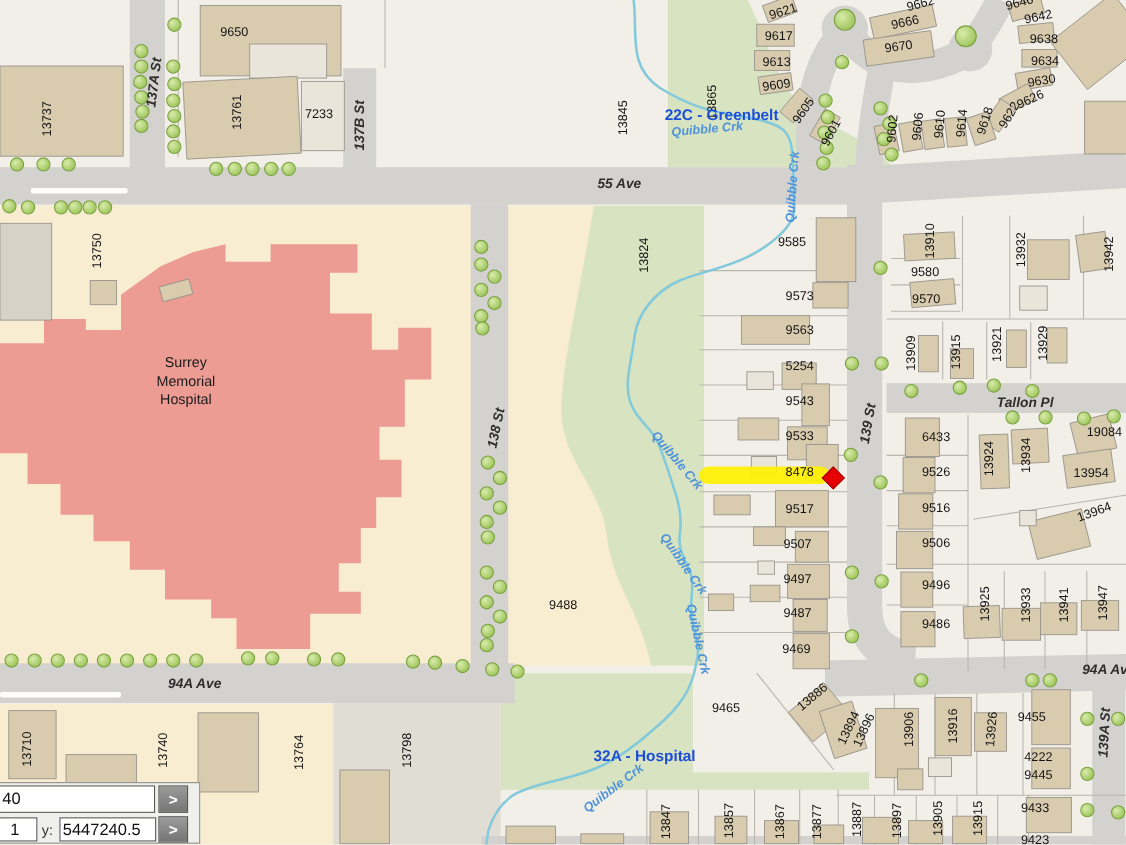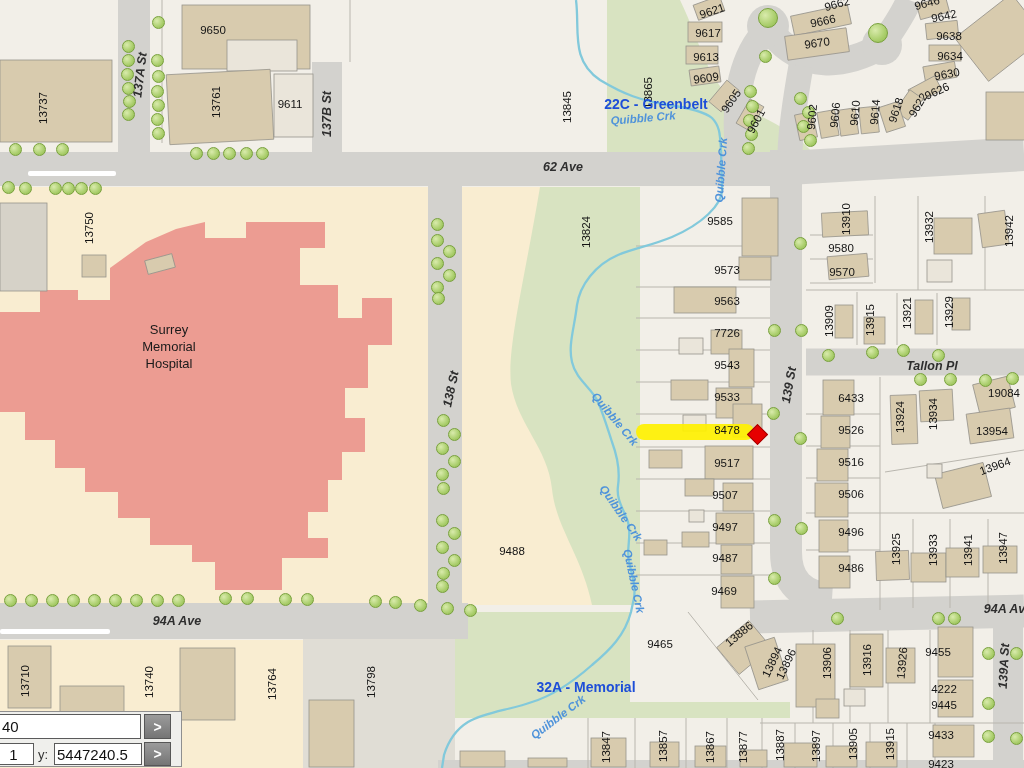--- a/index.html
+++ b/index.html
@@ -336,21 +336,21 @@
       <div class="tree" style="width: 13px; height: 13px; left: 1009.5px; top: 731.5px;"></div>
     </div>
 
   <div id="labels">
     <div class="lbl-hospital" id="hospital-label" style="left: 169px; top: 347px;">Surrey
 Memorial
 Hospital</div>
   <div class="mlabel lbl-addr" style="left: 43px; top: 108px; transform: translate(-50%, -50%) rotate(-90deg);">13737</div>
       <div class="mlabel lbl-addr" style="left: 213px; top: 30px; transform: translate(-50%, -50%) rotate(0deg);">9650</div>
       <div class="mlabel lbl-addr" style="left: 216px; top: 102px; transform: translate(-50%, -50%) rotate(-90deg);">13761</div>
-      <div class="mlabel lbl-addr" style="left: 290px; top: 104px; transform: translate(-50%, -50%) rotate(0deg);">9611</div>
+      <div class="mlabel lbl-addr" style="left: 290px; top: 104px; transform: translate(-50%, -50%) rotate(0deg);">7233</div>
       <div class="mlabel lbl-addr" style="left: 89px; top: 228px; transform: translate(-50%, -50%) rotate(-90deg);">13750</div>
       <div class="mlabel lbl-addr" style="left: 567px; top: 107px; transform: translate(-50%, -50%) rotate(-90deg);">13845</div>
       <div class="mlabel lbl-addr" style="left: 648px; top: 93px; transform: translate(-50%, -50%) rotate(-90deg);">13865</div>
       <div class="mlabel lbl-addr" style="left: 712px; top: 11px; transform: translate(-50%, -50%) rotate(-18deg);">9621</div>
       <div class="mlabel lbl-addr" style="left: 708px; top: 33px; transform: translate(-50%, -50%) rotate(0deg);">9617</div>
       <div class="mlabel lbl-addr" style="left: 706px; top: 57px; transform: translate(-50%, -50%) rotate(0deg);">9613</div>
       <div class="mlabel lbl-addr" style="left: 706px; top: 78px; transform: translate(-50%, -50%) rotate(-8deg);">9609</div>
       <div class="mlabel lbl-addr" style="left: 731px; top: 101px; transform: translate(-50%, -50%) rotate(-55deg);">9605</div>
       <div class="mlabel lbl-addr" style="left: 756px; top: 121px; transform: translate(-50%, -50%) rotate(-62deg);">9601</div>
       <div class="mlabel lbl-addr" style="left: 837px; top: 4px; transform: translate(-50%, -50%) rotate(-15deg);">9662</div>
@@ -364,21 +364,21 @@
       <div class="mlabel lbl-addr" style="left: 937px; top: 91px; transform: translate(-50%, -50%) rotate(-25deg);">9626</div>
       <div class="mlabel lbl-addr" style="left: 918px; top: 105px; transform: translate(-50%, -50%) rotate(-60deg);">9622</div>
       <div class="mlabel lbl-addr" style="left: 812px; top: 117px; transform: translate(-50%, -50%) rotate(-85deg);">9602</div>
       <div class="mlabel lbl-addr" style="left: 835px; top: 115px; transform: translate(-50%, -50%) rotate(-85deg);">9606</div>
       <div class="mlabel lbl-addr" style="left: 855px; top: 113px; transform: translate(-50%, -50%) rotate(-85deg);">9610</div>
       <div class="mlabel lbl-addr" style="left: 875px; top: 112px; transform: translate(-50%, -50%) rotate(-85deg);">9614</div>
       <div class="mlabel lbl-addr" style="left: 896px; top: 110px; transform: translate(-50%, -50%) rotate(-72deg);">9618</div>
       <div class="mlabel lbl-addr" style="left: 720px; top: 221px; transform: translate(-50%, -50%) rotate(0deg);">9585</div>
       <div class="mlabel lbl-addr" style="left: 727px; top: 270px; transform: translate(-50%, -50%) rotate(0deg);">9573</div>
       <div class="mlabel lbl-addr" style="left: 727px; top: 301px; transform: translate(-50%, -50%) rotate(0deg);">9563</div>
-      <div class="mlabel lbl-addr" style="left: 727px; top: 333px; transform: translate(-50%, -50%) rotate(0deg);">7726</div>
+      <div class="mlabel lbl-addr" style="left: 727px; top: 333px; transform: translate(-50%, -50%) rotate(0deg);">5254</div>
       <div class="mlabel lbl-addr" style="left: 727px; top: 365px; transform: translate(-50%, -50%) rotate(0deg);">9543</div>
       <div class="mlabel lbl-addr" style="left: 727px; top: 397px; transform: translate(-50%, -50%) rotate(0deg);">9533</div>
       <div class="mlabel lbl-addr" style="left: 727px; top: 430px; transform: translate(-50%, -50%) rotate(0deg);">8478</div>
       <div class="mlabel lbl-addr" style="left: 727px; top: 463px; transform: translate(-50%, -50%) rotate(0deg);">9517</div>
       <div class="mlabel lbl-addr" style="left: 725px; top: 495px; transform: translate(-50%, -50%) rotate(0deg);">9507</div>
       <div class="mlabel lbl-addr" style="left: 725px; top: 527px; transform: translate(-50%, -50%) rotate(0deg);">9497</div>
       <div class="mlabel lbl-addr" style="left: 725px; top: 558px; transform: translate(-50%, -50%) rotate(0deg);">9487</div>
       <div class="mlabel lbl-addr" style="left: 724px; top: 591px; transform: translate(-50%, -50%) rotate(0deg);">9469</div>
       <div class="mlabel lbl-addr" style="left: 586px; top: 232px; transform: translate(-50%, -50%) rotate(-90deg);">13824</div>
       <div class="mlabel lbl-addr" style="left: 512px; top: 551px; transform: translate(-50%, -50%) rotate(0deg);">9488</div>
@@ -423,37 +423,37 @@
       <div class="mlabel lbl-addr" style="left: 941px; top: 735px; transform: translate(-50%, -50%) rotate(0deg);">9433</div>
       <div class="mlabel lbl-addr" style="left: 941px; top: 764px; transform: translate(-50%, -50%) rotate(0deg);">9423</div>
       <div class="mlabel lbl-addr" style="left: 606px; top: 747px; transform: translate(-50%, -50%) rotate(-90deg);">13847</div>
       <div class="mlabel lbl-addr" style="left: 663px; top: 746px; transform: translate(-50%, -50%) rotate(-90deg);">13857</div>
       <div class="mlabel lbl-addr" style="left: 710px; top: 747px; transform: translate(-50%, -50%) rotate(-90deg);">13867</div>
       <div class="mlabel lbl-addr" style="left: 743px; top: 747px; transform: translate(-50%, -50%) rotate(-90deg);">13877</div>
       <div class="mlabel lbl-addr" style="left: 780px; top: 745px; transform: translate(-50%, -50%) rotate(-90deg);">13887</div>
       <div class="mlabel lbl-addr" style="left: 816px; top: 746px; transform: translate(-50%, -50%) rotate(-90deg);">13897</div>
       <div class="mlabel lbl-addr" style="left: 853px; top: 744px; transform: translate(-50%, -50%) rotate(-90deg);">13905</div>
       <div class="mlabel lbl-addr" style="left: 890px; top: 744px; transform: translate(-50%, -50%) rotate(-90deg);">13915</div>
-      <div class="mlabel lbl-street" style="left: 563px; top: 167px; transform: translate(-50%, -50%) rotate(0deg);">62 Ave</div>
+      <div class="mlabel lbl-street" style="left: 563px; top: 167px; transform: translate(-50%, -50%) rotate(0deg);">55 Ave</div>
       <div class="mlabel lbl-street" style="left: 177px; top: 621px; transform: translate(-50%, -50%) rotate(0deg);">94A Ave</div>
       <div class="mlabel lbl-street" style="left: 1008px; top: 609px; transform: translate(-50%, -50%) rotate(0deg);">94A Ave</div>
       <div class="mlabel lbl-street" style="left: 140px; top: 75px; transform: translate(-50%, -50%) rotate(-83deg);">137A St</div>
       <div class="mlabel lbl-street" style="left: 327px; top: 114px; transform: translate(-50%, -50%) rotate(-90deg);">137B St</div>
       <div class="mlabel lbl-street" style="left: 451px; top: 389px; transform: translate(-50%, -50%) rotate(-78deg);">138 St</div>
       <div class="mlabel lbl-street" style="left: 789px; top: 385px; transform: translate(-50%, -50%) rotate(-80deg);">139 St</div>
       <div class="mlabel lbl-street" style="left: 1004px; top: 666px; transform: translate(-50%, -50%) rotate(-87deg);">139A St</div>
       <div class="mlabel lbl-street" style="left: 932px; top: 366px; transform: translate(-50%, -50%) rotate(0deg);">Tallon Pl</div>
       <div class="mlabel lbl-creek" style="left: 643px; top: 118px; transform: translate(-50%, -50%) rotate(-5deg);">Quibble Crk</div>
       <div class="mlabel lbl-creek" style="left: 721px; top: 170px; transform: translate(-50%, -50%) rotate(-86deg);">Quibble Crk</div>
       <div class="mlabel lbl-creek" style="left: 615px; top: 419px; transform: translate(-50%, -50%) rotate(50deg);">Quibble Crk</div>
       <div class="mlabel lbl-creek" style="left: 621px; top: 513px; transform: translate(-50%, -50%) rotate(55deg);">Quibble Crk</div>
       <div class="mlabel lbl-creek" style="left: 634px; top: 581px; transform: translate(-50%, -50%) rotate(78deg);">Quibble Crk</div>
       <div class="mlabel lbl-creek" style="left: 558px; top: 717px; transform: translate(-50%, -50%) rotate(-37deg);">Quibble Crk</div>
       <div class="mlabel lbl-green" style="left: 656px; top: 104px; transform: translate(-50%, -50%) rotate(0deg);">22C - Greenbelt</div>
-      <div class="mlabel lbl-green" style="left: 586px; top: 687px; transform: translate(-50%, -50%) rotate(0deg);">32A - Memorial</div>
+      <div class="mlabel lbl-green" style="left: 586px; top: 687px; transform: translate(-50%, -50%) rotate(0deg);">32A - Hospital</div>
     </div>
 
   <div id="marker-layer">
     <div id="hl-diamond"></div>
   </div>
 
   <div id="coordpanel">
     <input class="cp-input" style="left: 2px; top: 2px; width: 148px; height: 25px; padding-left: 8px;" value="40">
     <button class="cp-btn" style="left:153px;top:2px;height:25px;">&gt;</button>
     <input class="cp-input" style="left: 2px; top: 31px; width: 41px; height: 22px; text-align: center;" value="1">

